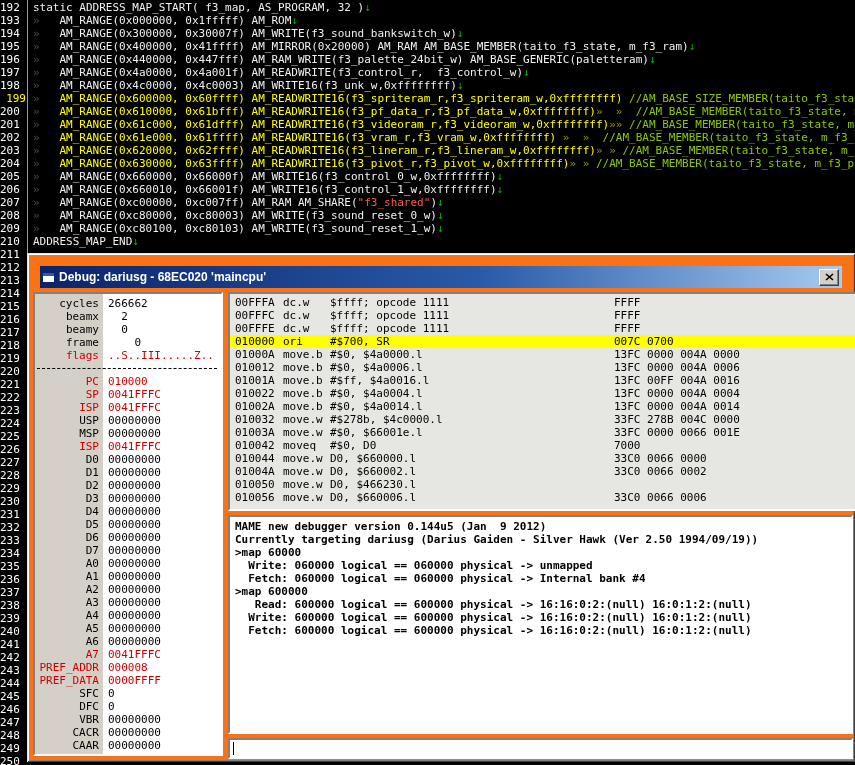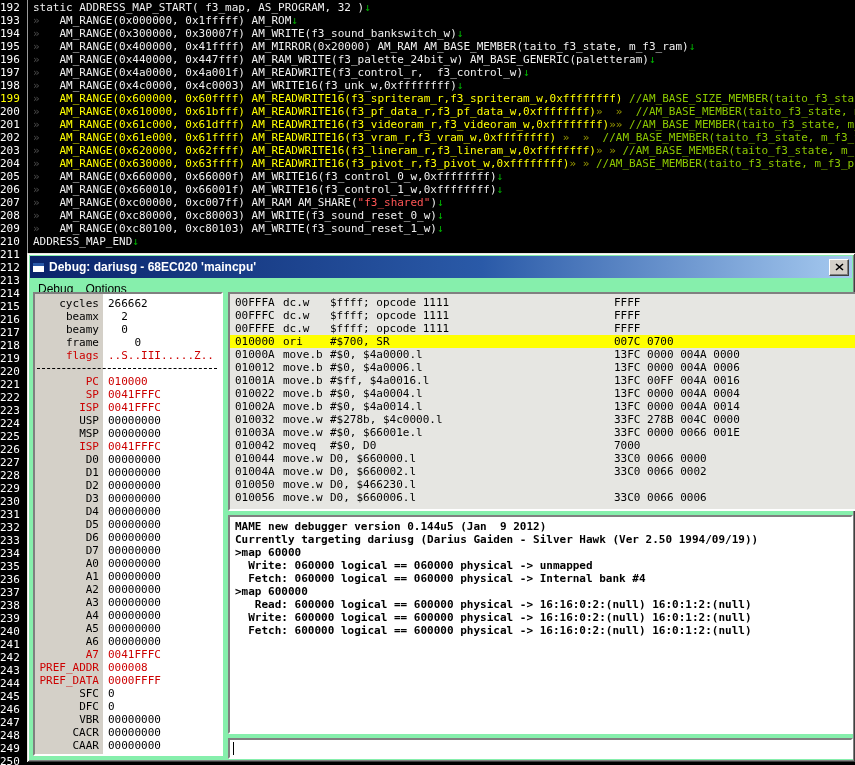--- a/index.html
+++ b/index.html
@@ -17,24 +17,24 @@
   .gutter-sep{position:absolute;left:27px;top:0;width:1px;height:253px;background:#9a9a9a;}
   .gutter .ln{height:13px;}
   .code{
     position:absolute;left:33px;top:0;right:0;height:765px;
     padding-top:1px;font-size:11px;line-height:13px;white-space:pre;overflow:hidden;
   }
   .code-line{height:13px;white-space:pre;}
   
   .window{
     position:absolute;left:27px;top:253px;width:828px;height:509px;
-    background:#86efac;
+    background:#f97316;
     box-shadow:inset 1px 1px 0 #e8e6e0, inset -1px -1px 0 #404040,
                inset 2px 2px 0 #ffffff, inset -2px -2px 0 #808080;
-    padding:3px;box-sizing:border-box;
+    padding:13px;box-sizing:border-box;
     font-size:11px;
   }
   .titlebar{
     height:22px;display:flex;align-items:center;gap:4px;padding:0 2px;
     background:linear-gradient(90deg,#0a246a 0%,#2a5aa8 55%,#a6caf0 100%);
   }
   .title-icon{width:13px;height:11px;background:#fff;border:1px solid #0a246a;box-sizing:border-box;position:relative;flex:0 0 auto;}
   .title-icon::before{content:"";position:absolute;left:0;top:0;right:0;height:3px;background:#2a5aa8;}
   .title-text{
     color:#fff;font-family:"Liberation Sans",sans-serif;font-weight:bold;
@@ -113,21 +113,21 @@
 
 <div class="editor">
   <div class="gutter" id="gutter">
       <div class="ln">192</div>
       <div class="ln">193</div>
       <div class="ln">194</div>
       <div class="ln">195</div>
       <div class="ln">196</div>
       <div class="ln">197</div>
       <div class="ln">198</div>
-      <div class="ln" style="color: rgb(255, 255, 0);">199</div>
+      <div class="ln" style="color: rgb(255, 255, 0); text-align: right;">199</div>
       <div class="ln">200</div>
       <div class="ln">201</div>
       <div class="ln">202</div>
       <div class="ln">203</div>
       <div class="ln">204</div>
       <div class="ln">205</div>
       <div class="ln">206</div>
       <div class="ln">207</div>
       <div class="ln">208</div>
       <div class="ln">209</div>

